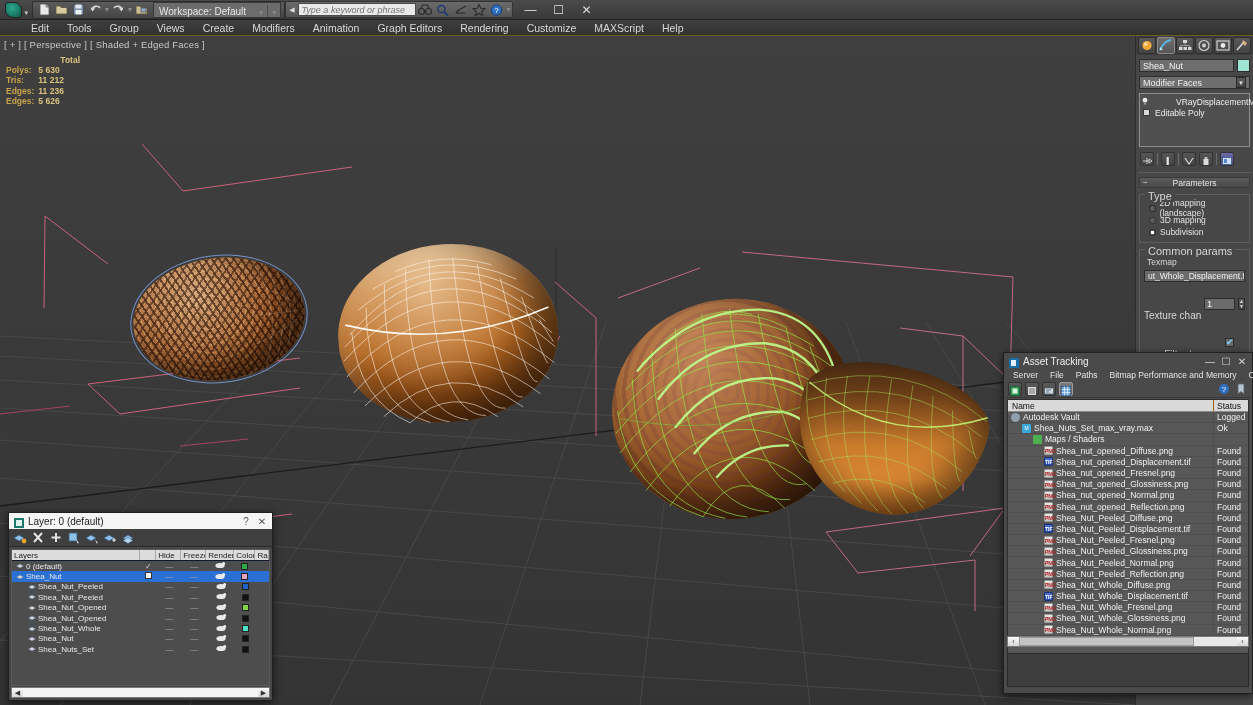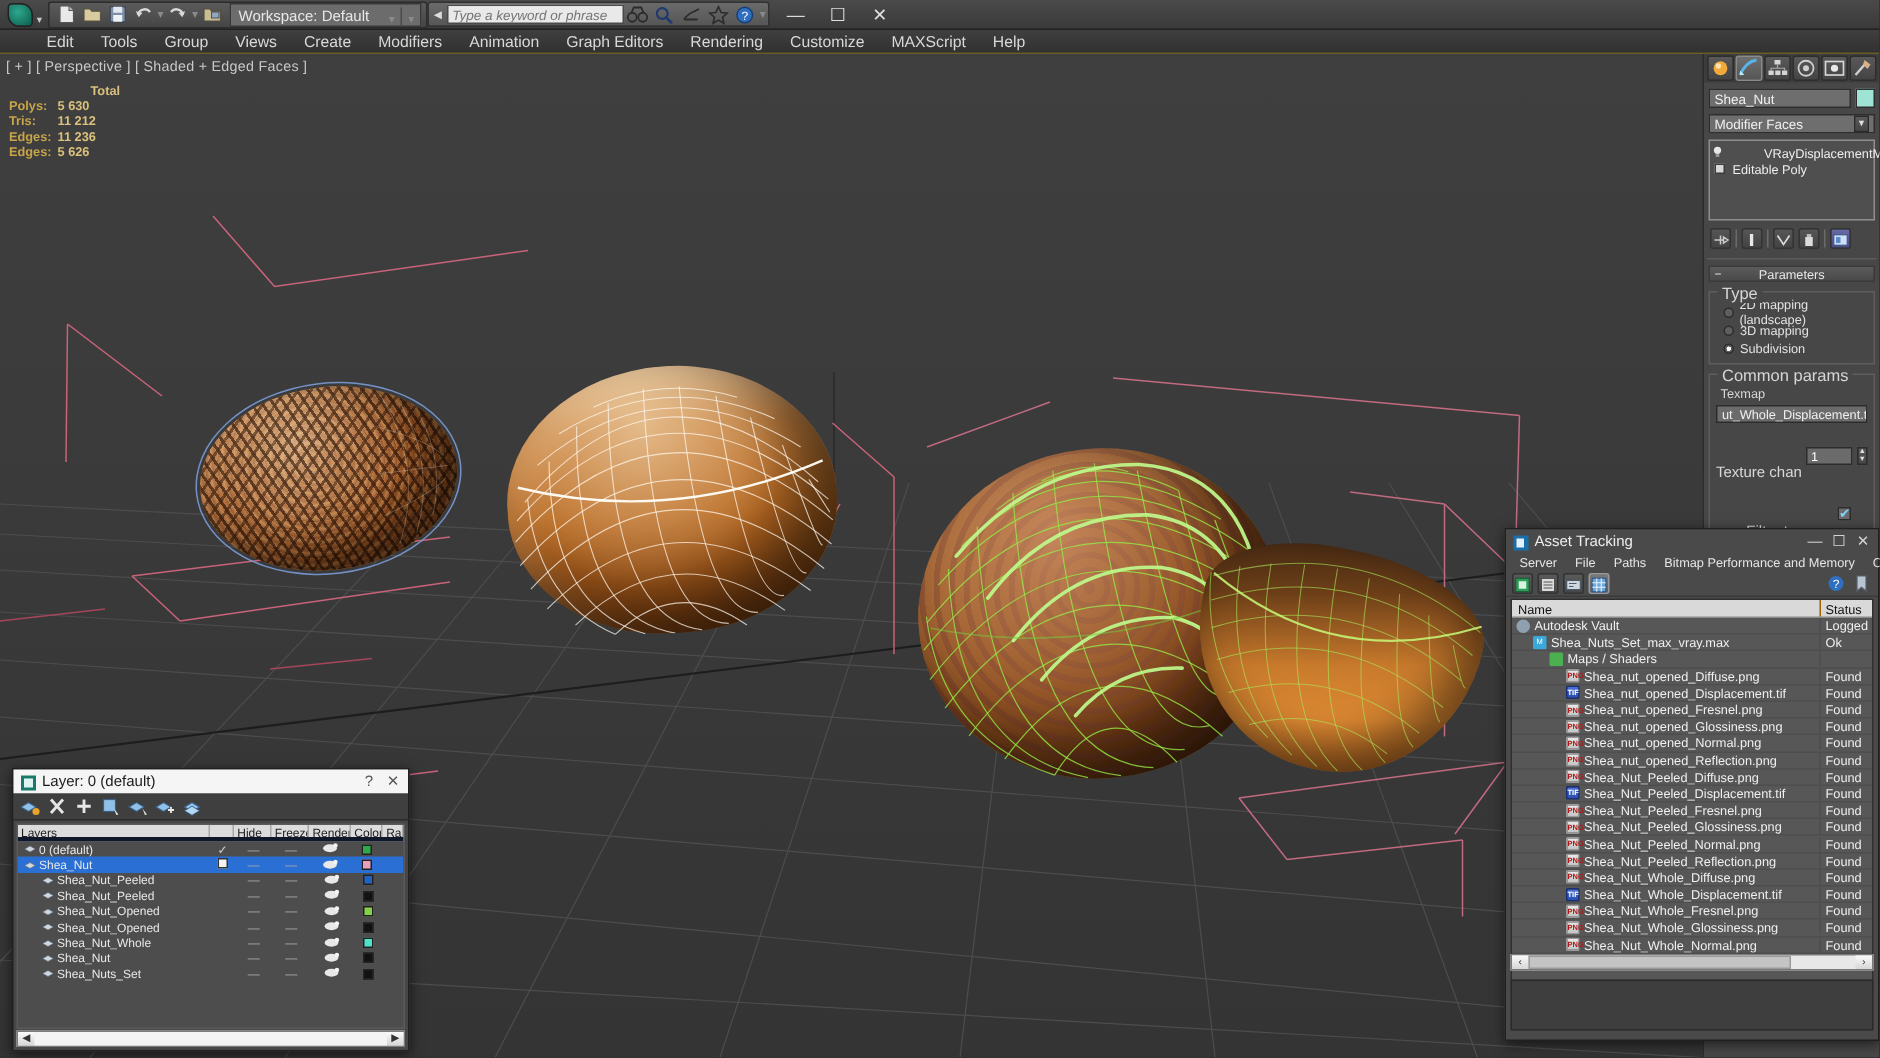--- a/index.html
+++ b/index.html
@@ -173,21 +173,21 @@
   .dlg-tb .ic { width:12px; height:12px; margin:0 3px 0 2px; position:relative; }
   .dlg-tb .t { flex:1; font-size:10px; color:#1a1a1a; }
   .dlg-tb .b { width:16px; text-align:center; font-size:10px; color:#555; }
   #layerdlg { left:8px; top:512px; width:265px; height:189px; }
   .ltoolbar { height:18px; background:#3f3f3f; display:flex; align-items:center;
     gap:2px; padding:0 3px; border-bottom:1px solid #2b2b2b; }
   .ltoolbar .lb { width:16px; height:15px; position:relative; }
   .lgrid { background:#4d4d4d; margin:2px 2px 0 2px; border:1px solid #5a5a5a; height:137px;
     overflow:hidden; }
   .lhead { display:flex; height:11px; background:#dcdcdc; font-size:8px; color:#1c1c1c;
-    border-bottom:3px solid #0f172a; }
+    border-bottom:1px solid #0f172a; }
   .lhead div { border-right:1px solid #a8a8a8; padding-left:2px; line-height:11px;
     white-space:nowrap; overflow:hidden; }
   .lrow { display:flex; height:10.4px; font-size:8px; color:#e8e8e8; align-items:center; }
   .lrow.sel { background:#2a6fd4; }
   .lrow .c-name { width:133px; display:flex; align-items:center; gap:2px;
     white-space:nowrap; overflow:hidden; }
   .lrow .c-chk { width:17px; text-align:center; color:#cfcfcf; font-size:8px; }
   .lrow .c-hide, .lrow .c-freeze { width:26px; text-align:center; color:#aaa; font-size:8px; }
   .lrow .c-render { width:29px; text-align:center; }
   .lrow .c-color { width:22px; display:flex; justify-content:center; }

